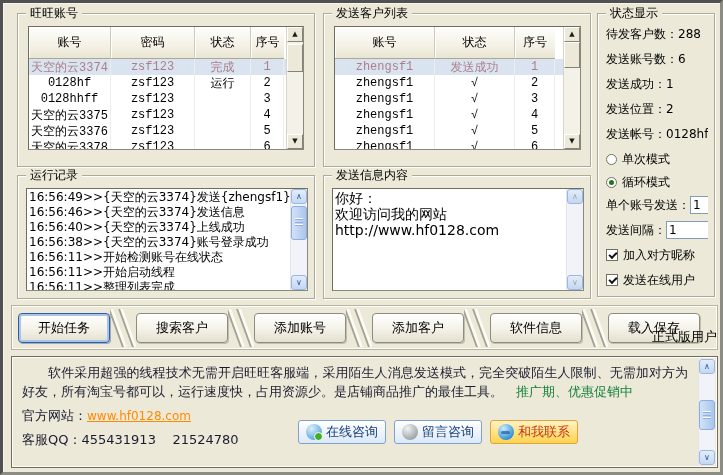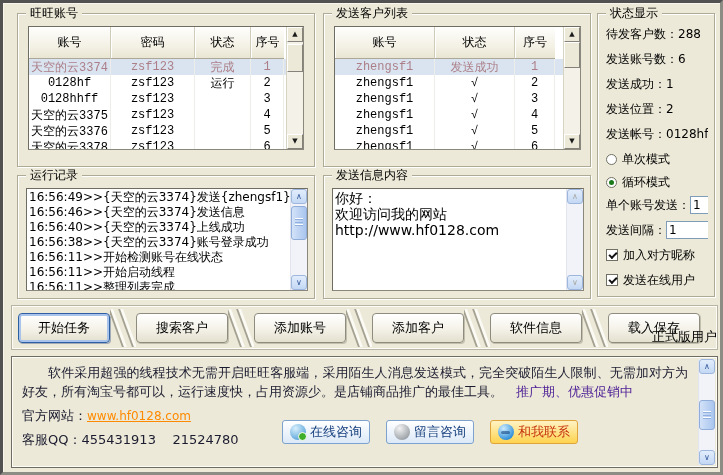--- a/index.html
+++ b/index.html
@@ -225,26 +225,26 @@
     position: absolute;
     left: 8px; top: 353px; width: 707px; height: 112px;
     background: #ECE9D8;
     border: 1px solid #6F6D62;
     box-shadow: inset 1px 1px 0 #FDFCF6, inset -1px -1px 0 #FDFCF6;
     display: flex;
     overflow: hidden;
   }
   .info-body { flex: 1; padding: 6px 8px 4px 10px; overflow: hidden; color: #1C1C30; }
   .info-para { font-size: 13px; line-height: 19px; text-align: justify; }
-  .promo { color: #4c1d95; }
+  .promo { color: #15803d; }
   .info-cols { display: flex; margin-top: 3px; }
   .info-left { flex: 1; }
   .info-line { font-size: 13px; line-height: 23px; white-space: pre; }
   .weblink { color: #FF8A00; text-decoration: underline; cursor: pointer; font-size: 12px; }
-  .qq-buttons { display: flex; align-items: flex-start; gap: 16px; padding-top: 16px; padding-right: 110px; }
+  .qq-buttons { display: flex; align-items: flex-start; gap: 8px; padding-top: 16px; padding-right: 110px; }
   .qqbtn {
     display: flex; align-items: center; gap: 4px;
     height: 24px; padding: 0 7px;
     border: 1px solid #7DA2CE;
     border-radius: 3px;
     background: linear-gradient(#FFFFFF, #DCE9F8);
     color: #17407E;
     font-size: 13px;
     font-family: "DejaVu Sans", sans-serif;
     cursor: pointer;

